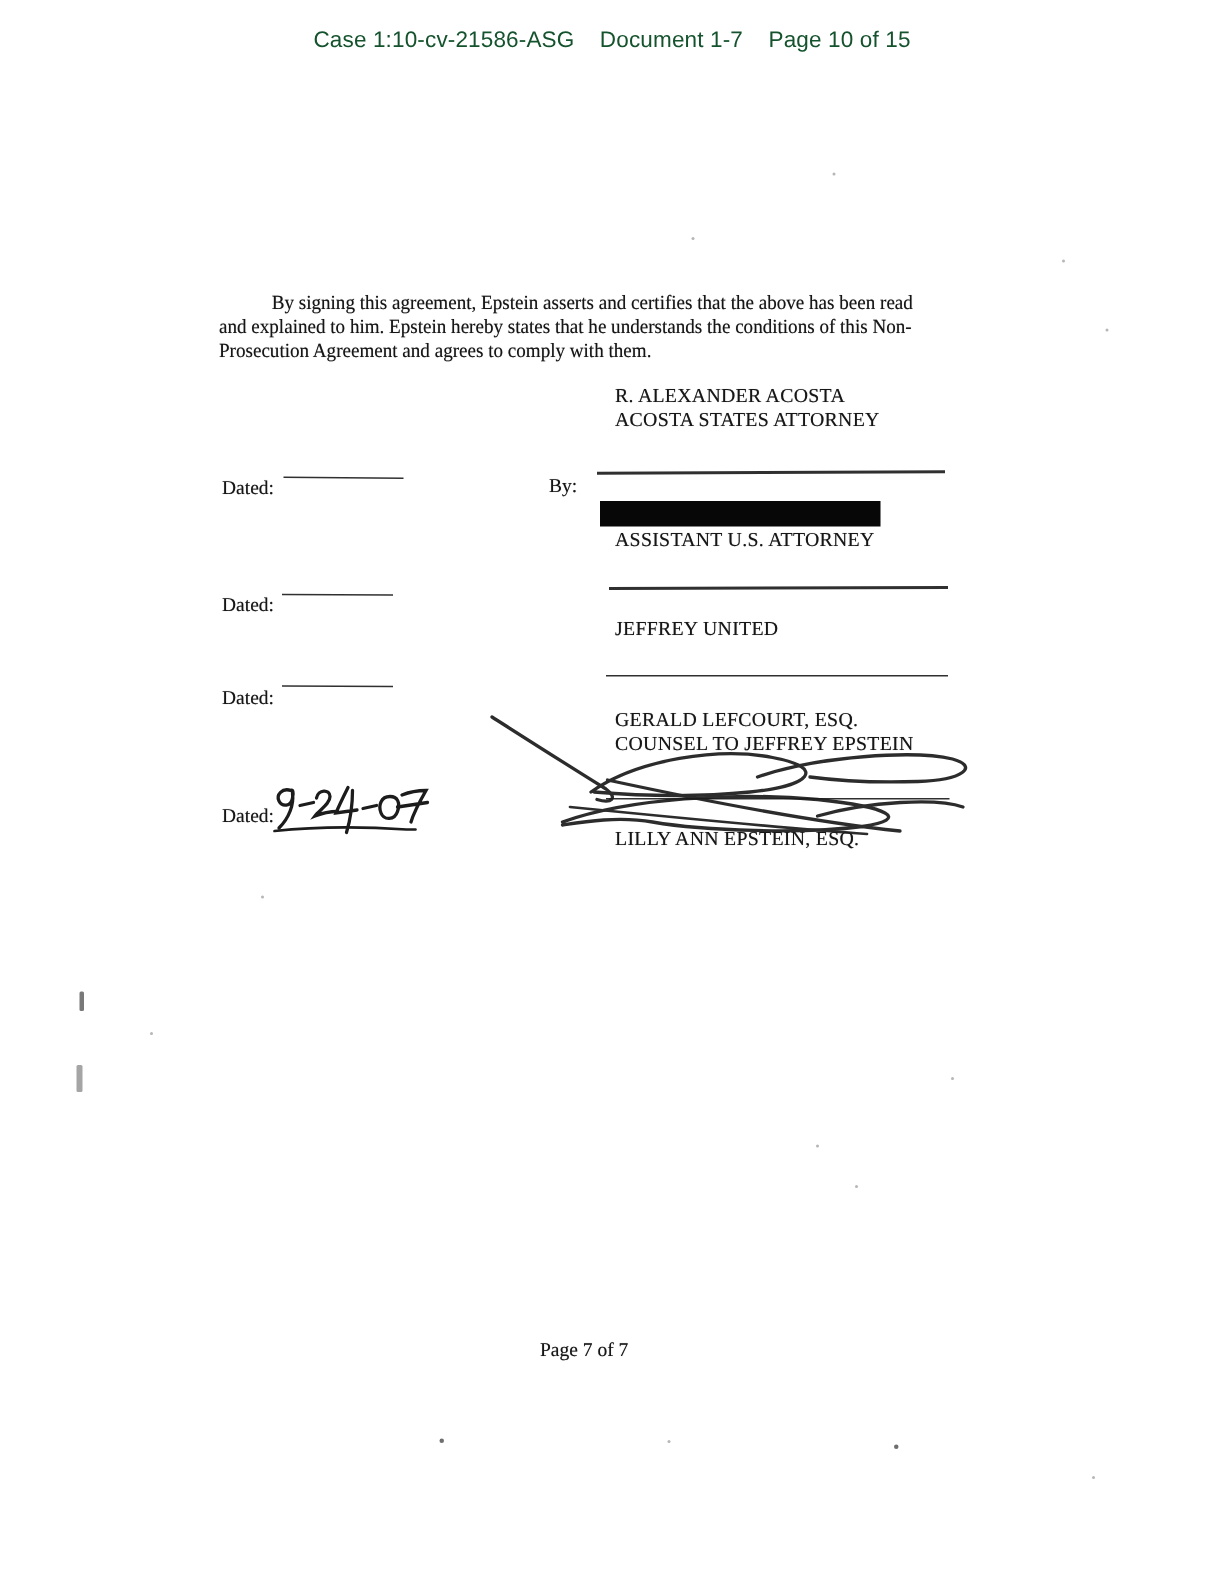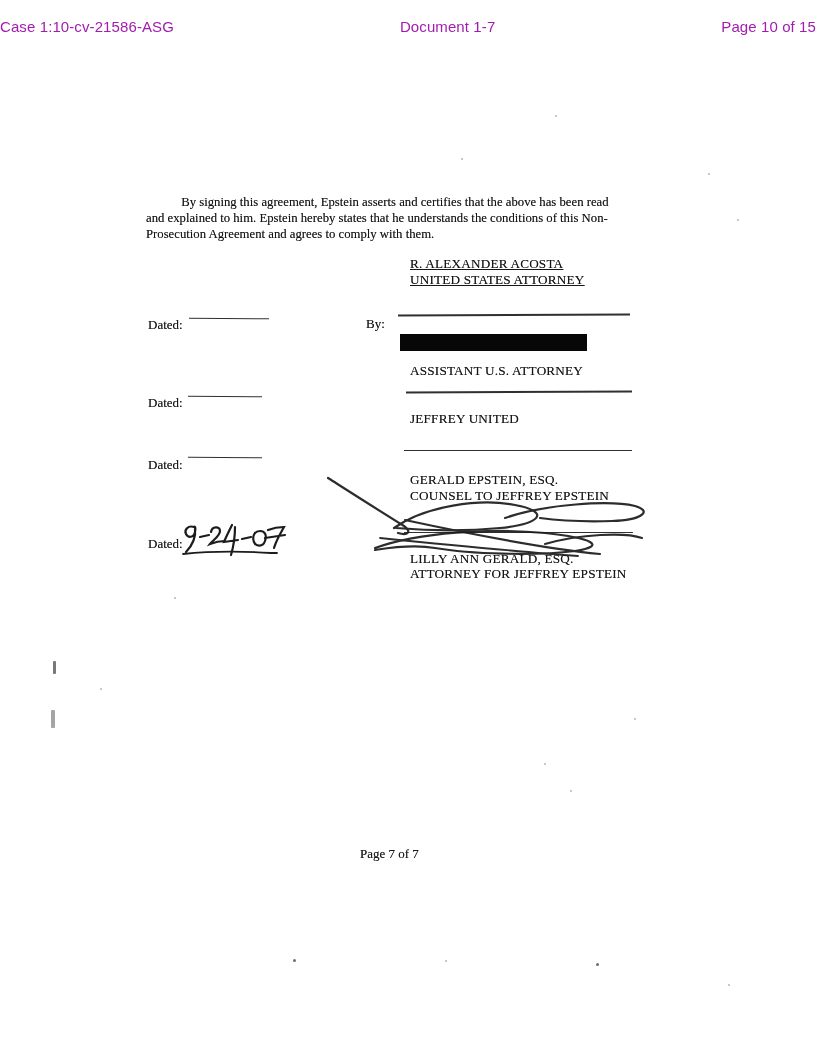--- a/index.html
+++ b/index.html
@@ -23,86 +23,85 @@
   .tick{position:absolute;background:#4c4c4c;border-radius:1px;}
   .speck{position:absolute;width:2px;height:2px;background:#8f8f8f;border-radius:50%;opacity:.65;}
   svg{display:block;}
   .sr{position:absolute;width:1px;height:1px;overflow:hidden;clip:rect(0 0 0 0);white-space:nowrap;}
 </style>
 </head>
 <body>
 
 <div class="page">
 
-  <div class="stamp" style="color: #a21caf; justify-content: space-between;">
+  <div class="stamp" style="color: #14532d;">
     <span>Case 1:10-cv-21586-ASG</span>
     <span>Document 1-7</span>
     <span>Page 10 of 15</span>
   </div>
 
   <div class="abs doc para" style="left:146px;top:194px;">
     <div class="ln1">By signing this agreement, Epstein asserts and certifies that the above has been read</div>
     <div>and explained to him.  Epstein hereby states that he understands the conditions of this Non-</div>
     <div>Prosecution Agreement and agrees to comply with them.</div>
   </div>
 
-  <div class="abs doc caps" style="left:410px;top:256px;text-decoration:underline;">
+  <div class="abs doc caps" style="left:410px;top:256px;">
     <div>R. ALEXANDER ACOSTA</div>
-    <div>UNITED STATES ATTORNEY</div>
+    <div>ACOSTA STATES ATTORNEY</div>
   </div>
 
   <div class="abs doc lbl" style="left:148px;top:317px;">Dated:</div>
   <div class="rule" style="left:189px;top:318px;width:80px;transform:rotate(.4deg);"></div>
   <div class="abs doc lbl" style="left:366px;top:316px;">By:</div>
   <div class="rule heavy" style="left:398px;top:314px;width:232px;transform:rotate(-.25deg);"></div>
   <div class="redact" style="left:400px;top:334px;width:187px;height:17px;"></div>
-  <div class="abs doc caps" style="left:410px;top:363px;">ASSISTANT U.S. ATTORNEY</div>
+  <div class="abs doc caps" style="left:410px;top:352px;">ASSISTANT U.S. ATTORNEY</div>
 
   <div class="abs doc lbl" style="left:148px;top:395px;">Dated:</div>
   <div class="rule" style="left:188px;top:396px;width:74px;transform:rotate(.3deg);"></div>
   <div class="rule heavy" style="left:406px;top:391px;width:226px;transform:rotate(-.2deg);"></div>
   <div class="abs doc caps" style="left:410px;top:411px;">JEFFREY UNITED</div>
 
   <div class="abs doc lbl" style="left:148px;top:457px;">Dated:</div>
   <div class="rule" style="left:188px;top:457px;width:74px;transform:rotate(.3deg);"></div>
   <div class="rule" style="left:404px;top:450px;width:228px;"></div>
-  <div class="abs doc caps" style="left:410px;top:472px;">GERALD EPSTEIN, ESQ.</div>
+  <div class="abs doc caps" style="left:410px;top:472px;">GERALD LEFCOURT, ESQ.</div>
   <div class="abs doc caps" style="left:410px;top:488px;">COUNSEL TO JEFFREY EPSTEIN</div>
 
   <div class="abs doc lbl" style="left:148px;top:536px;">Dated:</div>
   <div class="abs" style="left:181px;top:522px;" aria-label="9-24-07">
     <span class="sr">9-24-07</span>
     <svg width="108" height="40" viewBox="0 0 108 40" fill="none" stroke="#1c1c1c" stroke-width="2.2" stroke-linecap="round">
       <path d="M13,5 C7,3 3,8 5,12 C7,16 13,16 14,10 C15,6 14,4 13,5 M14,7 C15,14 12,23 5,30"></path>
       <path d="M19,15 L28,13"></path>
       <path d="M30,10 C31,4 39,4 39,9 C39,14 32,18 29,22 C34,20 40,19 44,19"></path>
       <path d="M51,3 C48,9 45,15 43,20 L57,18 M54,5 C54,13 53,23 50,33"></path>
       <path d="M61,17 L70,15"></path>
       <path d="M79,9 C73,9 71,15 73,20 C75,25 82,25 84,19 C86,13 84,9 79,9"></path>
       <path d="M87,8 C92,6 98,5 103,5 C99,12 95,19 93,26 M84,16 L104,13"></path>
       <path d="M2,32 C30,29 60,29 90,31 L96,31" stroke-width="1.8"></path>
     </svg>
   </div>
   <div class="rule" style="left:404px;top:532px;width:229px;"></div>
-  <div class="abs doc caps" style="left:410px;top:551px;">LILLY ANN GERALD, ESQ.</div>
-  <div class="abs doc caps" style="left:410px;top:566px;">ATTORNEY FOR JEFFREY EPSTEIN</div>
+  <div class="abs doc caps" style="left:410px;top:551px;">LILLY ANN EPSTEIN, ESQ.</div>
 
   <div class="abs" style="left:320px;top:472px;">
     <svg width="332" height="88" viewBox="0 0 332 88" fill="none" stroke="#1b1b1b" stroke-width="2.2" stroke-linecap="round" opacity=".92">
       <path d="M8,6 C30,20 55,36 84,54 C92,60 88,64 78,61"></path>
       <path d="M74,56 C105,34 160,26 195,33 C232,40 220,52 180,56 C140,60 100,58 76,56"></path>
       <path d="M185,46 C225,32 290,28 315,34 C333,39 322,48 292,49 C262,50 235,48 220,46"></path>
       <path d="M55,76 C100,60 170,56 225,61 C272,66 288,74 255,79 C215,84 150,82 115,76 C92,72 68,76 55,78"></path>
       <path d="M225,72 C260,62 305,60 322,66"></path>
       <path d="M85,48 C150,62 220,76 280,82"></path>
       <path d="M60,66 C120,72 200,80 258,84" stroke-width="1.8"></path>
     </svg>
   </div>
 
-  <div class="abs doc" style="left:360px;top:846px;font-size:13px;">Page 7 of 7</div>
+  <div class="abs doc" style="left:360px;top:892px;font-size:13px;">Page 7 of 7</div>
 
   <div class="tick" style="left:53px;top:661px;width:3px;height:13px;opacity:.75;"></div>
   <div class="tick" style="left:51px;top:710px;width:4px;height:18px;opacity:.5;"></div>
   <div class="speck" style="left:555px;top:115px;"></div>
   <div class="speck" style="left:461px;top:158px;"></div>
   <div class="speck" style="left:708px;top:173px;"></div>
   <div class="speck" style="left:737px;top:219px;"></div>
   <div class="speck" style="left:174px;top:597px;"></div>
   <div class="speck" style="left:100px;top:688px;"></div>
   <div class="speck" style="left:634px;top:718px;"></div>

